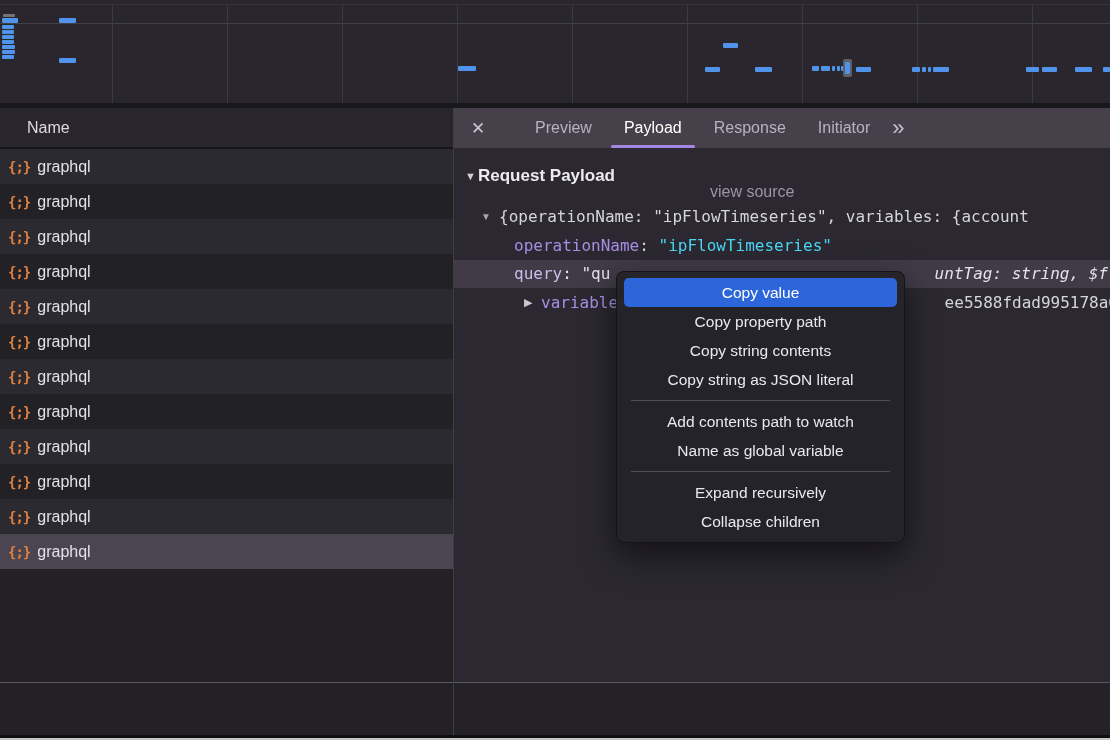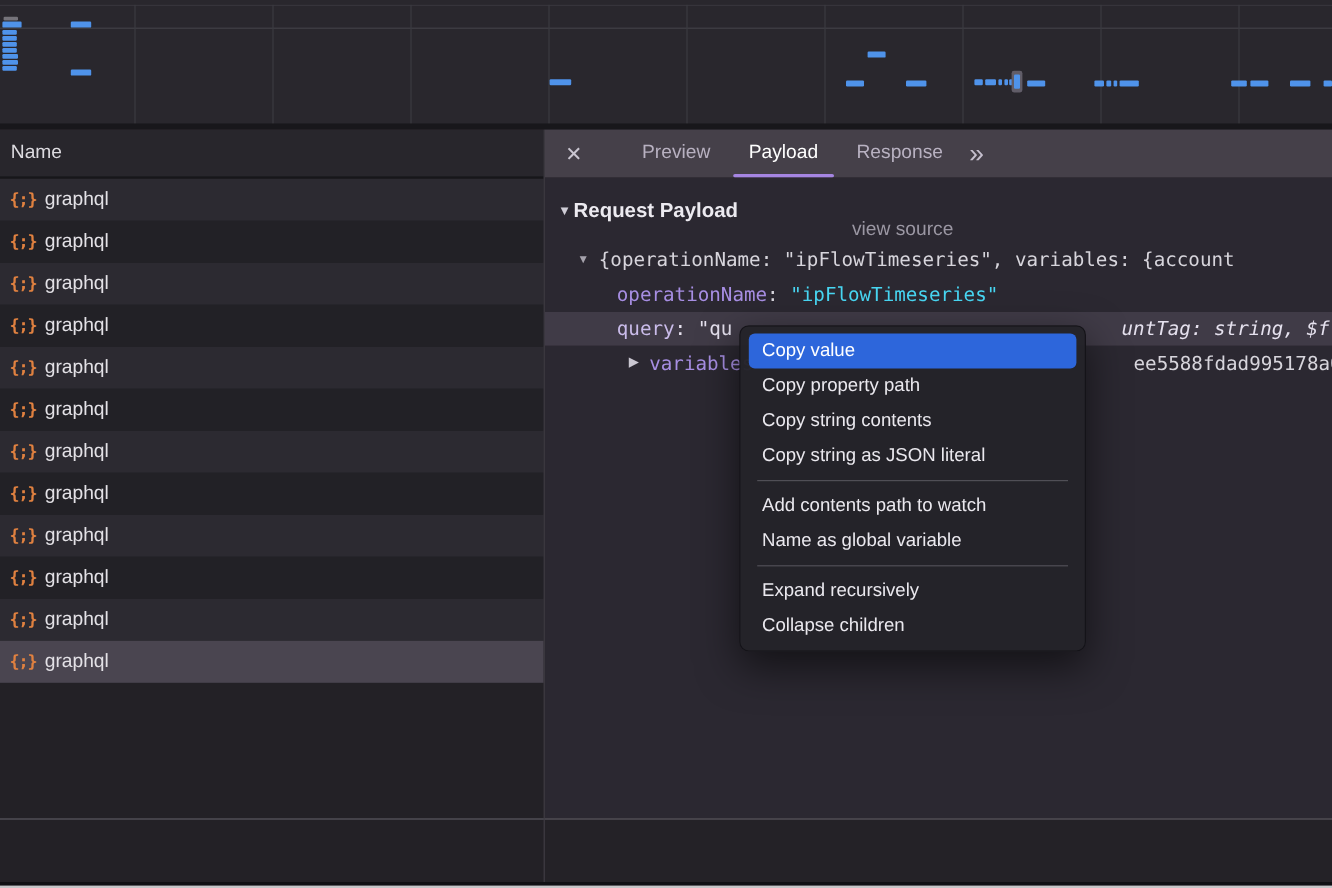--- a/index.html
+++ b/index.html
@@ -14,21 +14,21 @@
   .grid-h{position:absolute;left:0;right:0;height:1px;background:#4f4e55;opacity:.65;}
   .ov-bar{position:absolute;background:#4f93ea;border-radius:1px;}
   .ov-bar.gray{background:#75737a;}
   .ov-marker{position:absolute;background:#615d68;border-radius:2px;}
   .ov-marker .inner{position:absolute;left:2px;right:2px;top:3px;bottom:3px;background:#4f93ea;border-radius:1px;}
   #seam{position:absolute;left:0;top:103px;width:1110px;height:5px;background:#18171b;}
   
   #left-panel{position:absolute;left:0;top:108px;width:453px;bottom:0;background:#232126;}
   #name-header{position:absolute;left:0;top:0;width:100%;height:39px;background:#28262c;
     border-bottom:2px solid #17161a;color:#dddbe0;font-size:16px;line-height:39px;}
-  #name-header span{padding-left:9px;}
+  #name-header span{padding-left:27px;}
   #rows{position:absolute;left:0;top:41px;width:100%;}
   .net-row{height:35px;display:flex;align-items:center;cursor:default;}
   .net-row.light{background:#2c2a31;}
   .net-row.dark{background:#222126;}
   .net-row.selected{background:#4a4550;}
   .req-icon{font-family:"DejaVu Sans Mono",monospace;font-weight:bold;font-size:14px;
     color:#e08140;letter-spacing:-1px;padding:0 7px 0 8px;}
   .req-label{color:#e3e1e6;font-size:16px;}
   #footer-line{position:absolute;left:0;top:682px;width:1110px;height:1px;background:#5b5960;}
   #v-divider{position:absolute;left:453px;top:108px;width:1px;height:629px;background:#403e45;}
@@ -64,21 +64,21 @@
   #line-vars .key{position:absolute;left:87px;}
   #line-vars .right{position:absolute;right:-8px;color:#d7d5dc;}
   .k-purple{color:#a78ee3;}
   .k-lightpurple{color:#cabcea;}
   .v-cyan{color:#48d6f2;}
   .t-light{color:#d7d5dc;}
   .t-lighter{color:#e5e1ee;}
   
   #ctx-menu{position:absolute;left:616px;top:271px;width:289px;box-sizing:border-box;
     background:rgba(36,35,41,0.97);border:1px solid rgba(10,10,14,0.6);border-radius:8px;
-    padding:6px 0;box-shadow:0 12px 34px rgba(0,0,0,0.55);}
+    padding:6px 0;box-shadow:0 12px 34px rgba(0,0,0,0.55);text-align:center;}
   .menu-item{height:29px;line-height:29px;padding:0 18px;font-size:15.5px;color:#eae8ee;cursor:pointer;}
   .menu-item.highlighted{margin:0 7px;padding:0 11px;border-radius:5px;background:#2d66db;color:#ffffff;}
   .menu-sep{border-top:1px solid #504f56;margin:6px 14px;height:0;}
 </style>
 </head>
 <body>
 
 <div id="app">
 
   <div id="overview">
@@ -183,20 +183,21 @@
         </div>
       </div>
   </div>
 
   <div id="tabbar">
     <span id="close-x">✕</span>
     <span id="tabs-holder" style="display:flex">
         <span class="tab">Preview</span>
         <span class="tab active">Payload</span>
         <span class="tab">Response</span>
+        <span class="tab">Initiator</span>
       </span>
     <span id="tab-overflow">»</span>
   </div>
 
   <div id="payload">
     <div id="rp-title-row">
       <span id="rp-tri">▼</span>
       <span id="rp-title">Request Payload</span>
       <span id="view-source">view source</span>
     </div>

